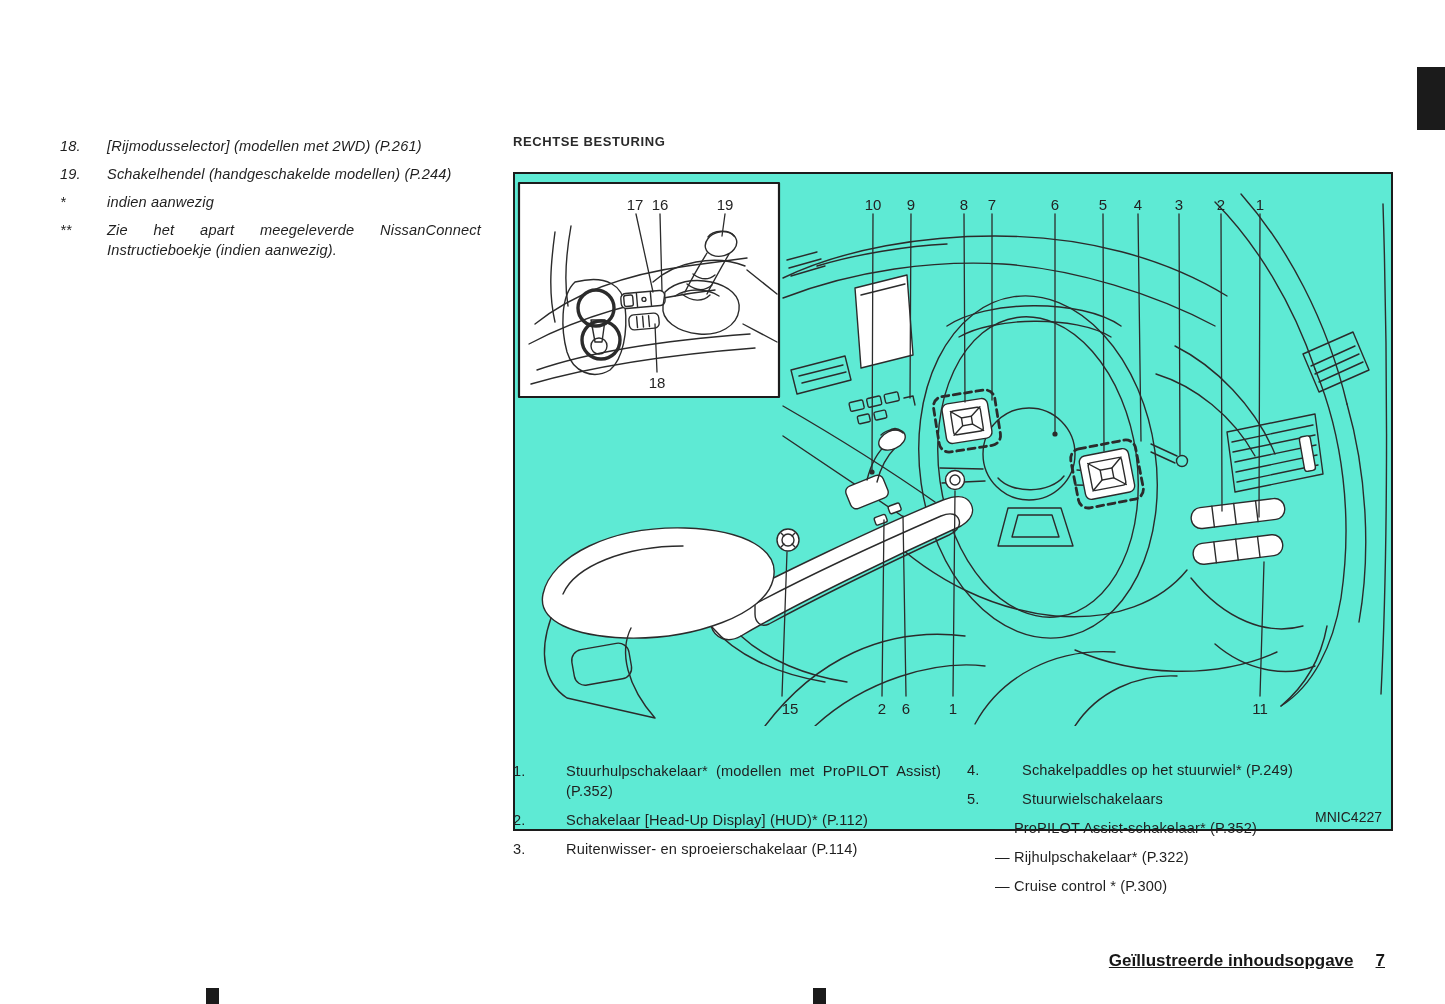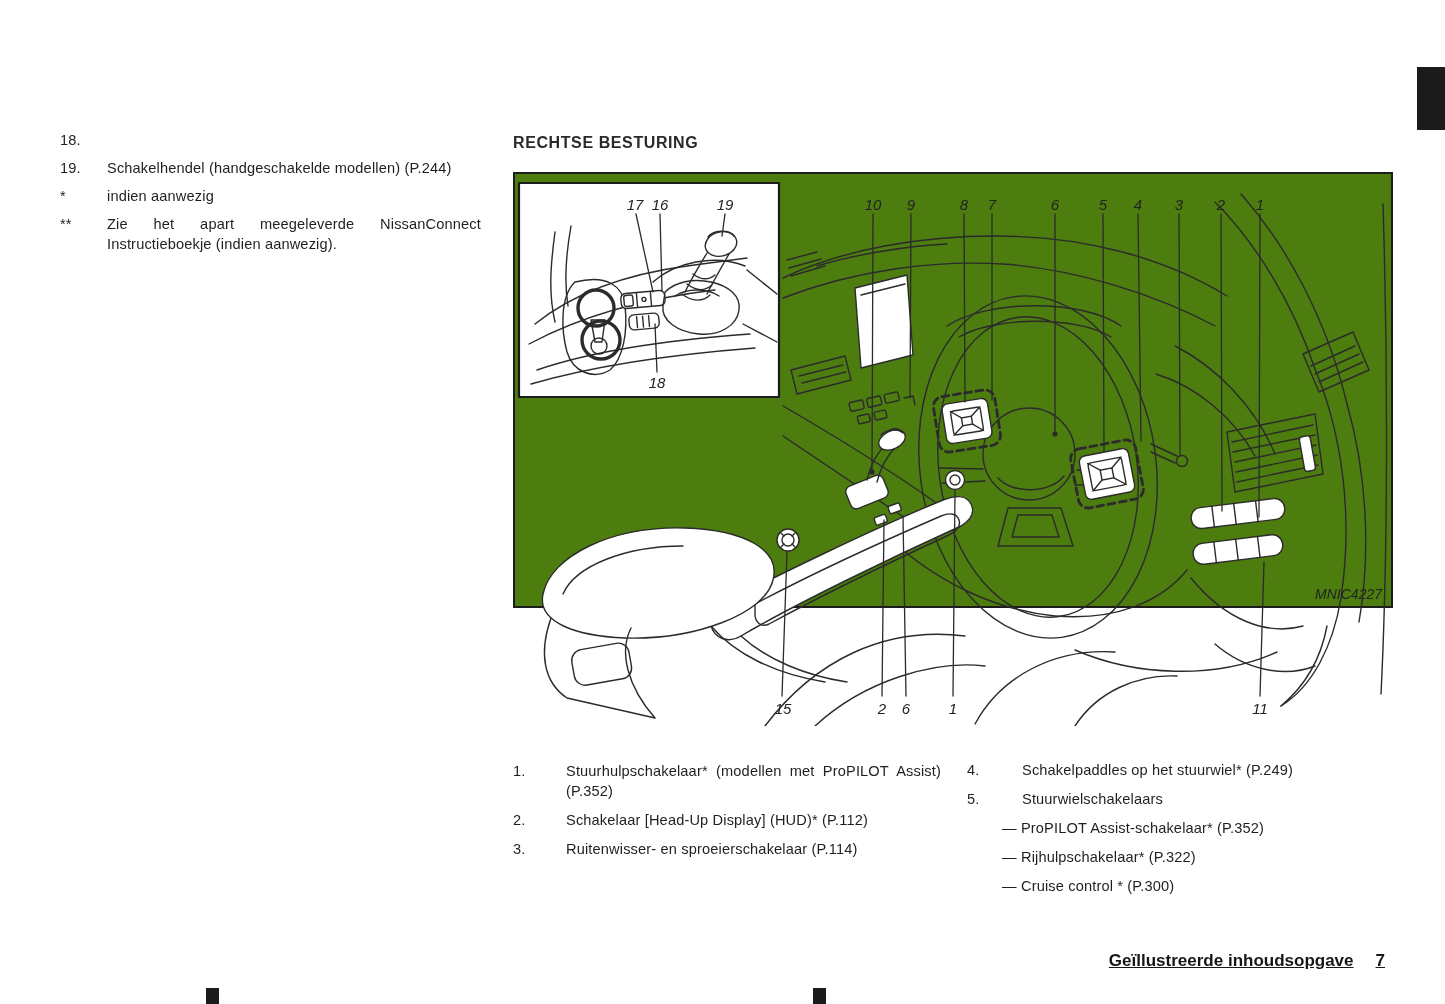--- a/index.html
+++ b/index.html
@@ -3,57 +3,58 @@
 <meta charset="utf-8">
 <style>
   * { margin:0; padding:0; box-sizing:border-box; }
   html,body { background:#ffffff; }
   body {
     width:1445px; height:1004px; position:relative; overflow:hidden;
     font-family:"Liberation Sans", sans-serif; color:#1f1f1f;
     -webkit-font-smoothing:antialiased;
   }
   
-  .left-col { position:absolute; left:60px; top:130px; width:421px; }
+  .left-col { position:absolute; left:60px; top:136px; width:421px;font-style:italic; }
   .li-row { display:flex; margin-bottom:8px; font-size:14.6px; line-height:20px; letter-spacing:.15px; }
   .li-num { width:47px; flex:none; }
   .li-txt { flex:1; text-align:justify; }
   .li-txt::after { content:""; display:inline-block; width:0; }
   
-  .heading { position:absolute; left:513px; top:134px; font-size:16px; font-weight:600; letter-spacing:.6px; color:#2a2a2a; }
-  
-  .diagram { position:absolute; left:513px; top:172px; width:880px; height:436px; border:2px solid #1c1c1c; background:#4d7c0f;font-style:italic; }
+  .heading { position:absolute; left:513px; top:134px; font-size:13px; font-weight:600; letter-spacing:.6px; color:#2a2a2a; }
+  
+  .diagram { position:absolute; left:513px; top:172px; width:880px; height:659px; border:2px solid #1c1c1c; background:#5eead4; }
   .diagram svg { position:absolute; left:0; top:0; }
   .co { position:absolute; transform:translateX(-50%); font-size:15px; color:#232323; line-height:17px; white-space:nowrap; }
   .img-code { position:absolute; right:9px; bottom:4px; font-size:14px; color:#232323; }
   
   .legend { position:absolute; font-size:14.6px; line-height:20px; letter-spacing:.15px; }
   .legend-left { left:513px; top:761px; width:428px; }
   .legend-right { left:967px; top:760px; width:440px; }
   .lg-row { display:flex; margin-bottom:9px; }
   .lg-num { flex:none; }
   .legend-left .lg-num { width:33px; }
   .legend-right .lg-num { width:35px; }
   .lg-txt { flex:1; text-align:justify;margin-left:20px; }
-  .lg-sub { margin-left:35px; margin-top:9px; line-height:20px; }
+  .lg-sub { margin-left:28px; margin-top:9px; line-height:20px; }
   
   .footer { position:absolute; right:60px; top:951px; font-size:17px; font-weight:700; color:#171717;text-decoration:underline; }
   .footer .pg { margin-left:22px; }
   
   .tab-mark { position:absolute; left:1417px; top:67px; width:28px; height:63px; background:#1b1b1b; }
   .sq-mark { position:absolute; width:13px; height:16px; background:#1b1b1b; top:988px; }
   .sq-mark.m1 { left:206px; }
   .sq-mark.m2 { left:813px; }
 </style>
 </head>
 <body>
 
 <div class="left-col">
   <div class="li-row">
     <span class="li-num">18.</span>
+    <span class="li-txt">[Rijmodusselector] (modellen met 2WD) (P.261)</span>
   </div>
   <div class="li-row">
     <span class="li-num">19.</span>
     <span class="li-txt">Schakelhendel (handgeschakelde modellen) (P.244)</span>
   </div>
   <div class="li-row">
     <span class="li-num">*</span>
     <span class="li-txt">indien aanwezig</span>
   </div>
   <div class="li-row">
@@ -287,21 +288,21 @@
   <span class="co" style="left:396px;top:22px">9</span>
   <span class="co" style="left:449px;top:22px">8</span>
   <span class="co" style="left:477px;top:22px">7</span>
   <span class="co" style="left:540px;top:22px">6</span>
   <span class="co" style="left:588px;top:22px">5</span>
   <span class="co" style="left:623px;top:22px">4</span>
   <span class="co" style="left:664px;top:22px">3</span>
   <span class="co" style="left:706px;top:22px">2</span>
   <span class="co" style="left:745px;top:22px">1</span>
 
-  <span class="co" style="left:268px;top:526px">15</span>
+  <span class="co" style="left:275px;top:526px">15</span>
   <span class="co" style="left:367px;top:526px">2</span>
   <span class="co" style="left:391px;top:526px">6</span>
   <span class="co" style="left:438px;top:526px">1</span>
   <span class="co" style="left:745px;top:526px">11</span>
 
   <span class="img-code">MNIC4227</span>
 </div>
 
 <div class="legend legend-left">
   <div class="lg-row">

